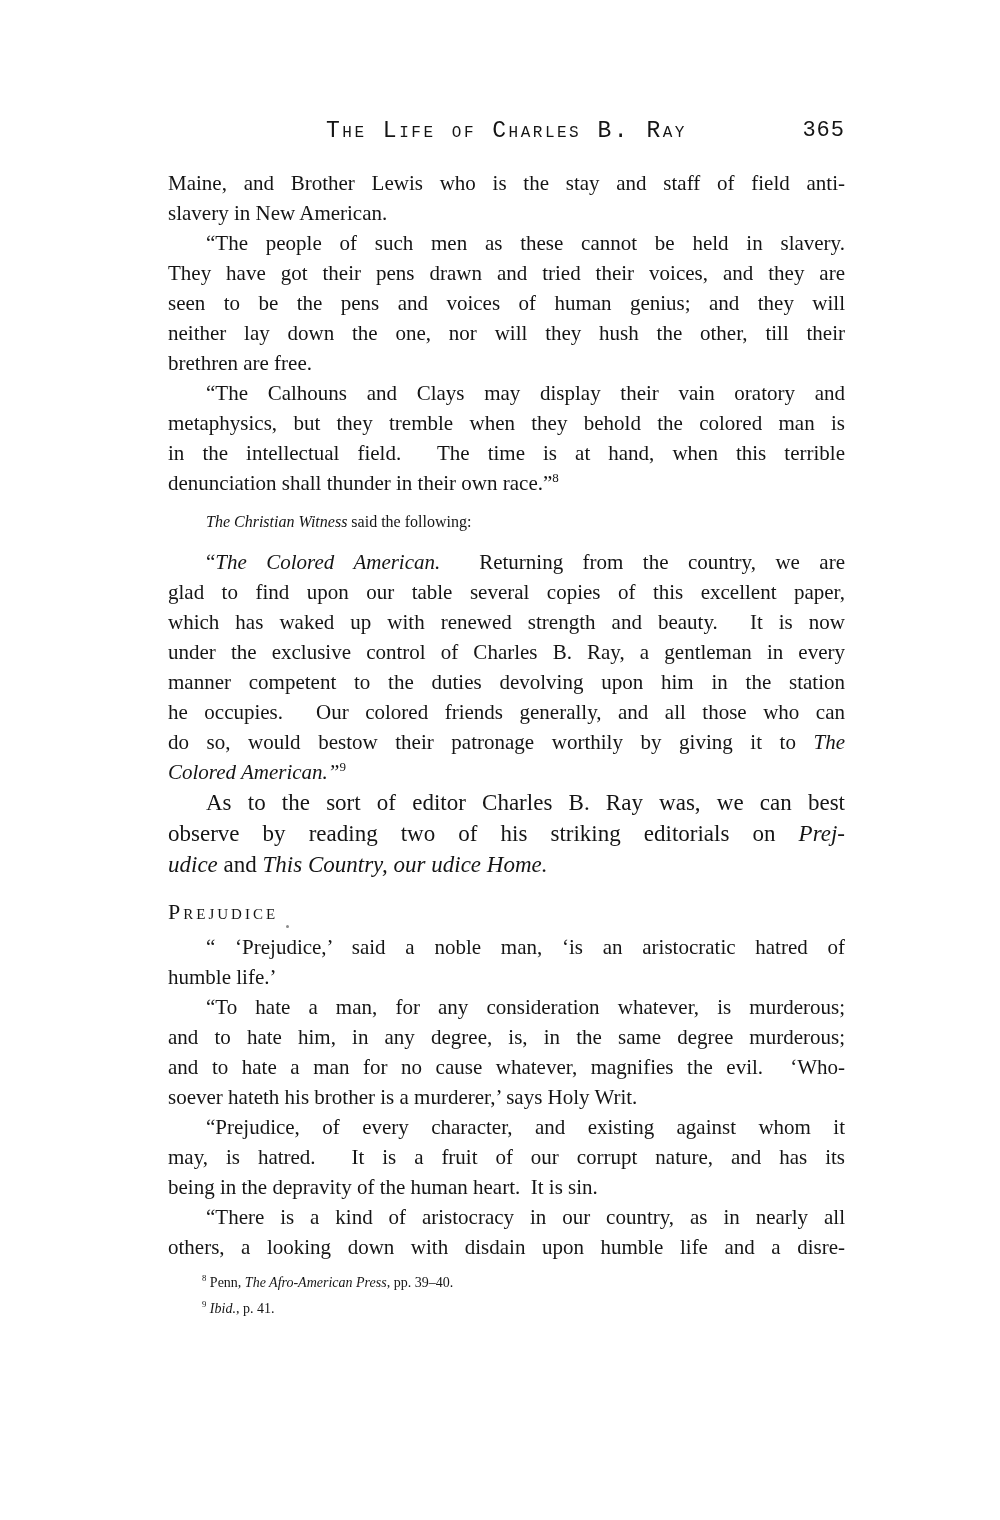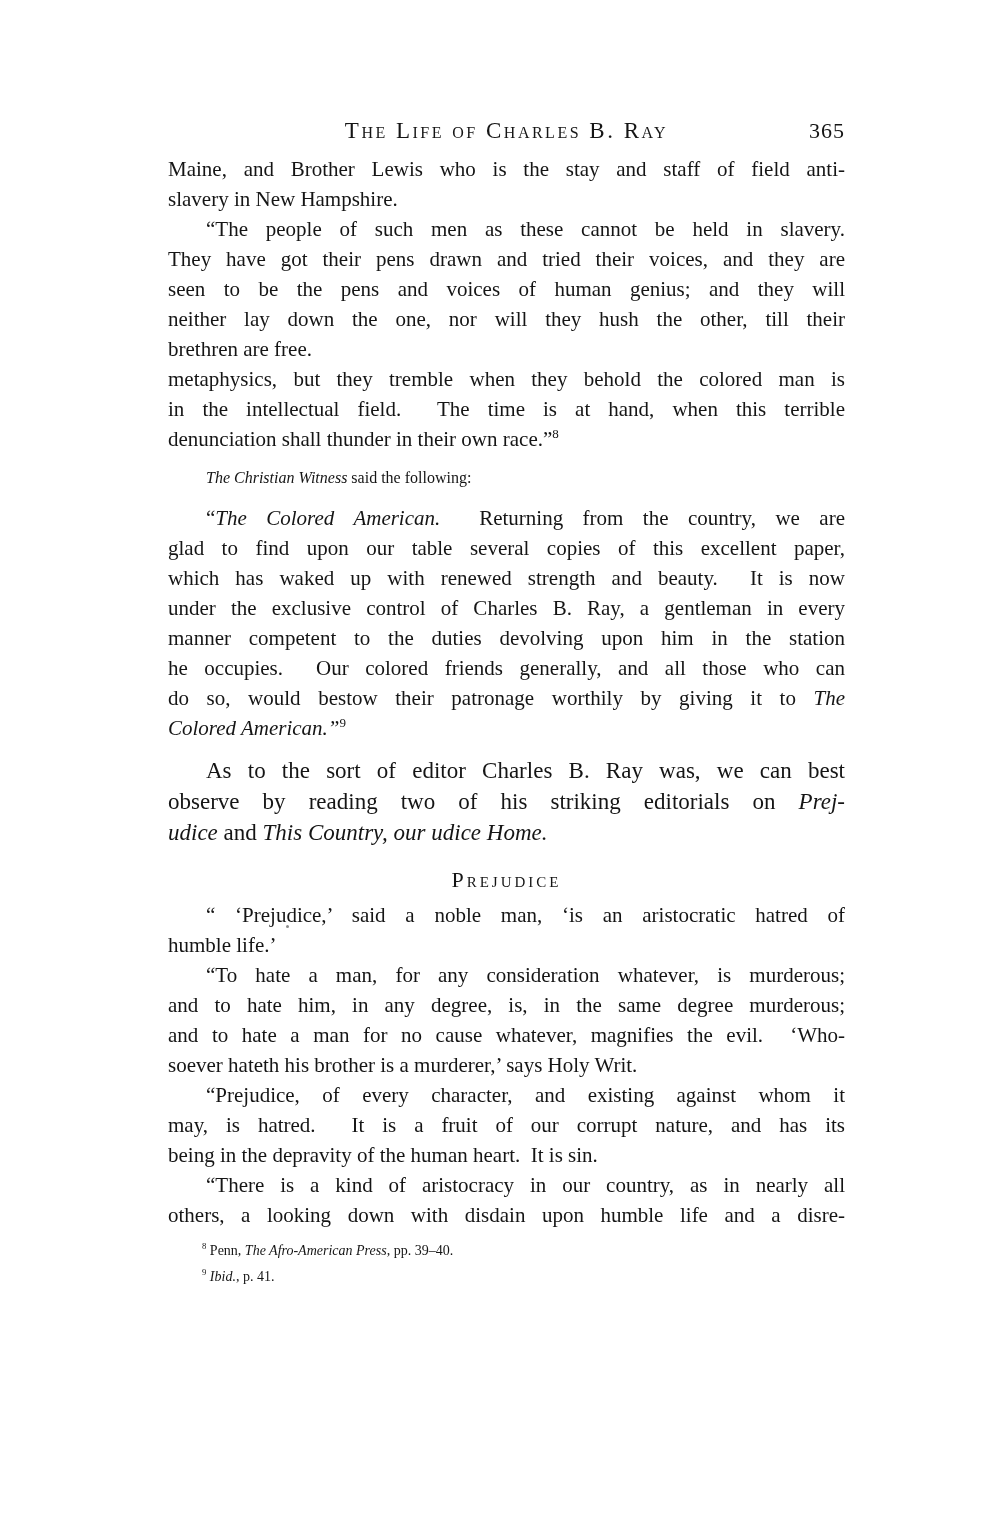--- a/index.html
+++ b/index.html
@@ -7,21 +7,21 @@
   body {
     width: 1000px; height: 1520px;
     font-family: "Liberation Serif", serif;
     color: #151515;
     position: relative;
     overflow: hidden;
   }
   .page { position: absolute; inset: 0; background: #ffffff; }
   .text-block { position: absolute; left: 168px; top: 118px; width: 677px; }
 
-  .running-header { position: relative; height: 26px; margin-bottom: 10px; }
+  .running-header { position: relative; height: 26px; margin-bottom: 24px; font-family: Liberation Mono, monospace; }
   .running-title {
     text-align: center;
     font-variant: small-caps;
     font-size: 23px; line-height: 26px;
     letter-spacing: 2.5px;
   }
   .page-number {
     position: absolute; right: 0; top: 0;
     font-size: 22px; line-height: 26px;
     letter-spacing: 1px;
@@ -30,30 +30,30 @@
   .para { width: 100%; }
   .line {
     white-space: pre-wrap;
     text-align: justify;
     text-align-last: justify;
   }
   .line.endline { text-align-last: left; }
   .line.first-indent { text-indent: 38px; }
 
   .quote-sm { font-size: 21px; line-height: 30px; }
-  .narrative { font-size: 23px; line-height: 31px; margin-top: 12px; }
+  .narrative { font-size: 23px; line-height: 31px; }
 
   .display-line { font-size: 16px; line-height: 31px; margin-top: 8px; margin-bottom: 10px; }
   .display-line .line { text-align-last: left; }
 
   .section-heading {
     font-variant: small-caps;
     font-size: 22px; line-height: 28px;
     letter-spacing: 3px;
-    text-align: center;
+    text-align: left;
     margin-top: 18px; margin-bottom: 6px;
   }
 
   em { font-style: italic; }
   sup { font-size: 62%; vertical-align: super; line-height: 0; }
 
   .footnotes { margin-top: 8px; padding-left: 34px; }
   .footnote-line {
     font-size: 14px; line-height: 26px;
     white-space: pre-wrap;
@@ -72,30 +72,31 @@
   <div class="text-block">
 
     <div class="running-header">
       <div class="running-title">The Life of Charles B. Ray</div>
       <div class="page-number">365</div>
     </div>
 
     <div id="content">
         <div class="para quote-sm">
           <div class="line"><span>Maine, and Brother Lewis who is the stay and staff of field anti-</span></div>
-          <div class="line endline"><span>slavery in New Hampshire.</span></div>
+          <div class="line endline"><span>slavery in New American.</span></div>
         </div>
         <div class="para quote-sm">
           <div class="line first-indent"><span>“The people of such men as these cannot be held in slavery.</span></div>
           <div class="line"><span>They have got their pens drawn and tried their voices, and they are</span></div>
           <div class="line"><span>seen to be the pens and voices of human genius; and they will</span></div>
           <div class="line"><span>neither lay down the one, nor will they hush the other, till their</span></div>
           <div class="line endline"><span>brethren are free.</span></div>
         </div>
         <div class="para quote-sm">
+          <div class="line first-indent"><span>“The Calhouns and Clays may display their vain oratory and</span></div>
           <div class="line"><span>metaphysics, but they tremble when they behold the colored man is</span></div>
           <div class="line"><span>in the intellectual field.  The time is at hand, when this terrible</span></div>
           <div class="line endline"><span>denunciation shall thunder in their own race.”</span><sup>8</sup></div>
         </div>
         <div class="para display-line">
           <div class="line first-indent endline"><em>The Christian Witness</em><span> said the following:</span></div>
         </div>
         <div class="para quote-sm">
           <div class="line first-indent"><span>“</span><em>The Colored American.</em><span>  Returning from the country, we are</span></div>
           <div class="line"><span>glad to find upon our table several copies of this excellent paper,</span></div>

